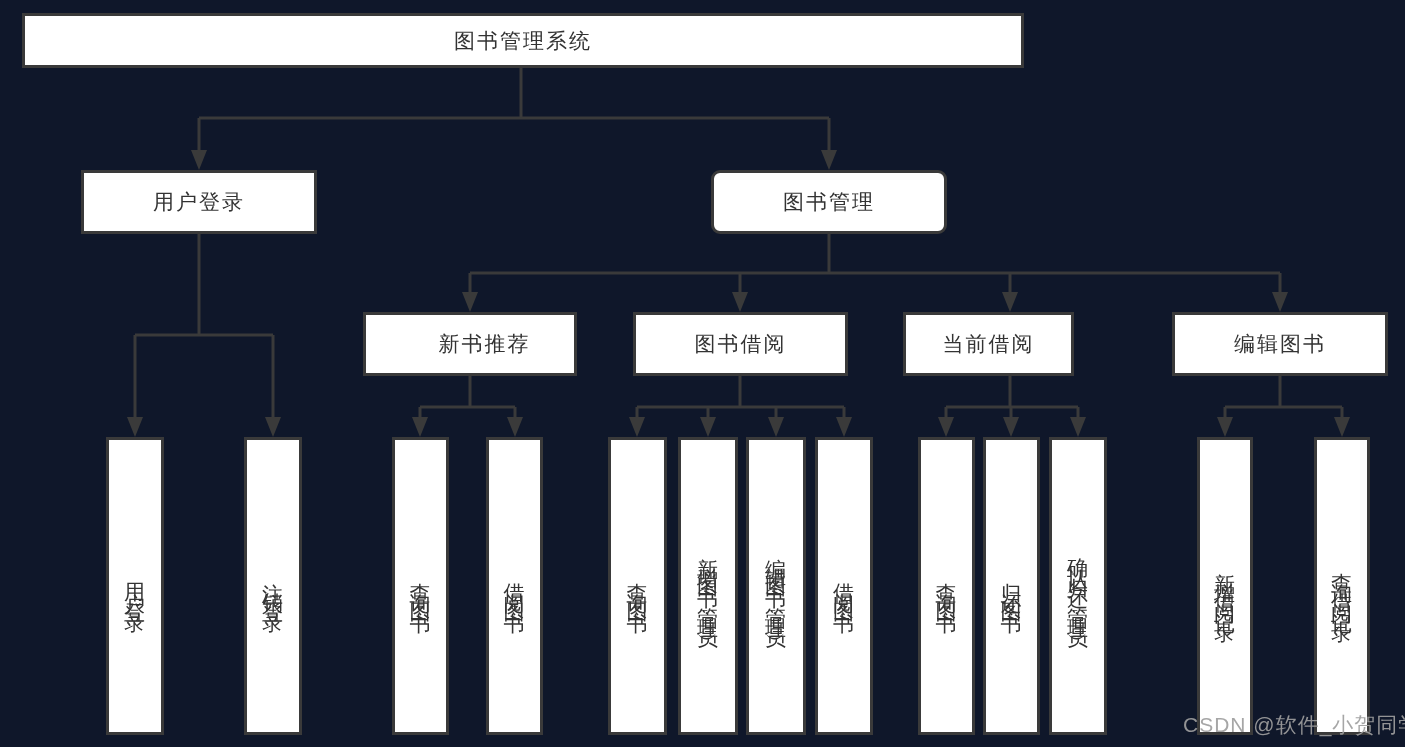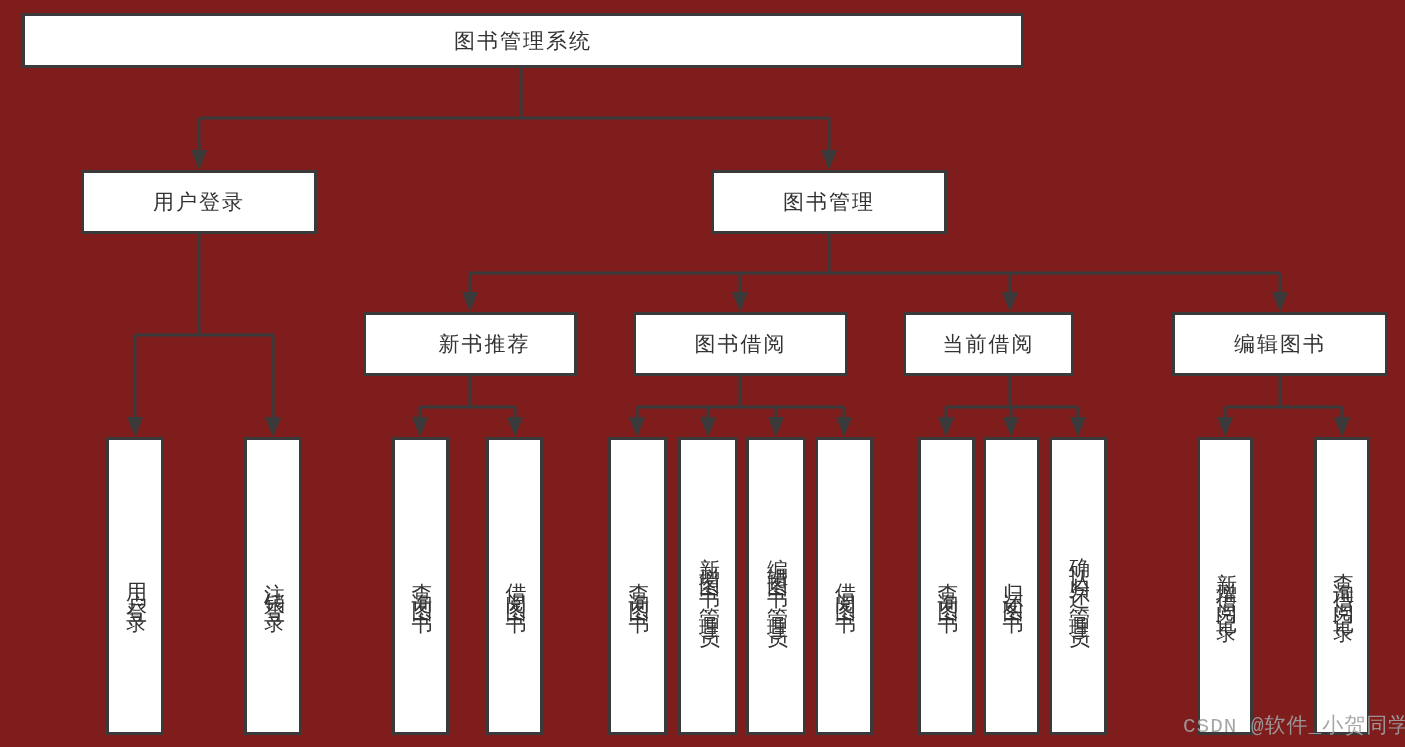--- a/index.html
+++ b/index.html
@@ -1,21 +1,21 @@
 <!DOCTYPE html>
 <html><head>
 <meta charset="utf-8">
 <style>
   html, body { margin: 0; padding: 0; background: #ffffff; }
   .canvas {
     position: relative;
     width: 1405px;
     height: 747px;
-    background: #7f1d1d;
-    font-family: Liberation Mono, monospace;
+    background: #0f172a;
+    font-family: Liberation Sans, sans-serif;
     color: #333333;
     overflow: hidden;
   }
   .connectors {
     position: absolute;
     left: 0; top: 0;
     width: 1405px; height: 747px;
     pointer-events: none;
   }
   .connectors path {
@@ -107,21 +107,21 @@
     </g>
   </svg>
 
   <div class="node" style="left:22px; top:13px; width:1002px; height:55px;">
     <span>图书管理系统</span>
   </div>
 
   <div class="node" style="left:81px; top:170px; width:236px; height:64px;">
     <span>用户登录</span>
   </div>
-  <div class="node" style="left:711px; top:170px; width:236px; height:64px;">
+  <div class="node" style="left:711px; top:170px; width:236px; height:64px;border-radius:9px;">
     <span>图书管理</span>
   </div>
 
   <div class="node" style="left:363px; top:312px; width:214px; height:64px;padding-left:29px;">
     <span>新书推荐</span>
   </div>
   <div class="node" style="left:633px; top:312px; width:215px; height:64px;">
     <span>图书借阅</span>
   </div>
   <div class="node" style="left:903px; top:312px; width:171px; height:64px;">

